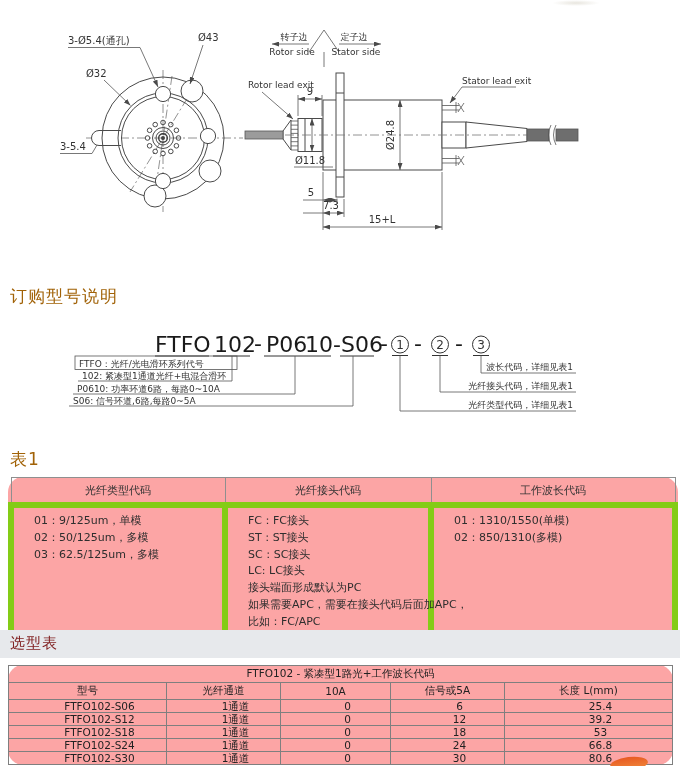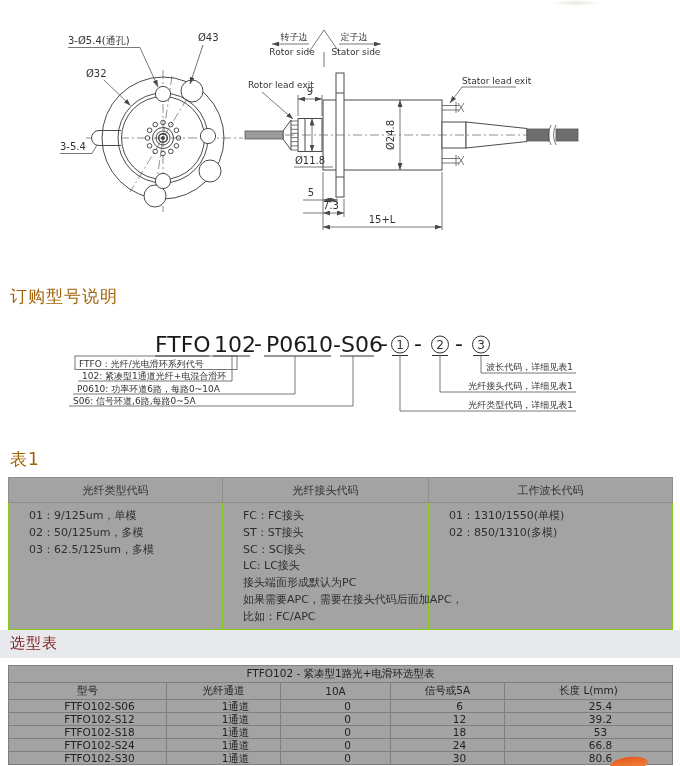--- a/index.html
+++ b/index.html
@@ -15,24 +15,24 @@
   #selection-title{position:absolute;left:10px;top:634px;color:#7f1d1d;font-size:15px;font-weight:500;letter-spacing:1px;}
   svg text{fill:#333333;}
   .big{font-size:22px;fill:#1a1a1a;}
   .cjk9{font-size:9px;}
   .dim{font-size:10px;}
   .dim9{font-size:9px;}
   .ln-thin{stroke:#555;stroke-width:0.8;fill:none;}
   .ln{stroke:#4a4a4a;stroke-width:1;fill:none;}
   .lnw{stroke:#4a4a4a;stroke-width:1;fill:#ffffff;}
   .cl{stroke:#777;stroke-width:0.8;fill:none;stroke-dasharray:9 3 2 3;}
-  table{border-collapse:collapse;position:absolute;background:#a3a3a3;table-layout:fixed;}
+  table{border-collapse:collapse;position:absolute;background:#fca5a5;table-layout:fixed;border-radius:15px;}
   #table1{left:8px;top:477px;width:664px;}
   #table1 th{border:1px solid #8f8f8f;height:22px;font-size:11px;font-weight:400;color:#333;}
-  #table1 td{border:1px solid #84cc16;vertical-align:top;padding:5px 0 3px 20px;}
+  #table1 td{border:6px solid #84cc16;vertical-align:top;padding:5px 0 3px 20px;}
   #table1 .lnrow{font-size:11px;line-height:16.8px;white-space:nowrap;}
   #sel-table{left:8px;top:665px;width:664px;font-size:10.5px;}
   #sel-table td,#sel-table th{border:1px solid #7f7f7f;text-align:center;font-weight:400;color:#222;padding:0;}
   #sel-table .trow td{height:16px;}
   #sel-table .hrow th{height:16px;}
   #sel-table .drow td{height:12px;line-height:12px;padding-left:24px;}
   #logo-remnant{position:absolute;left:552px;top:0;width:48px;height:6px;
     background:radial-gradient(ellipse at center,#d8d4c8 0%,rgba(255,255,255,0) 70%);opacity:.6;}
   #swoosh{position:absolute;left:610px;top:757px;width:38px;height:14px;border-radius:50%;
     background:linear-gradient(180deg,#e85a22,#f08a3c);transform:rotate(-7deg);}
@@ -283,21 +283,21 @@
 <table id="sel-table">
   <colgroup>
       <col style="width:158px">
       <col style="width:114px">
       <col style="width:110px">
       <col style="width:114px">
       <col style="width:168px">
     </colgroup>
   <tbody>
       <tr class="trow">
-    <td colspan="5">FTFO102 - 紧凑型1路光+电滑环选型表</td>
+    <td colspan="5">FTFO102 - 紧凑型1路光+工作波长代码</td>
   </tr>
   <tr class="hrow">
     <th>型号</th>
     <th>光纤通道</th>
     <th>10A</th>
     <th>信号或5A</th>
     <th>长度 L(mm)</th>
   </tr>
   <tr class="drow">
     <td>FTFO102-S06</td>

